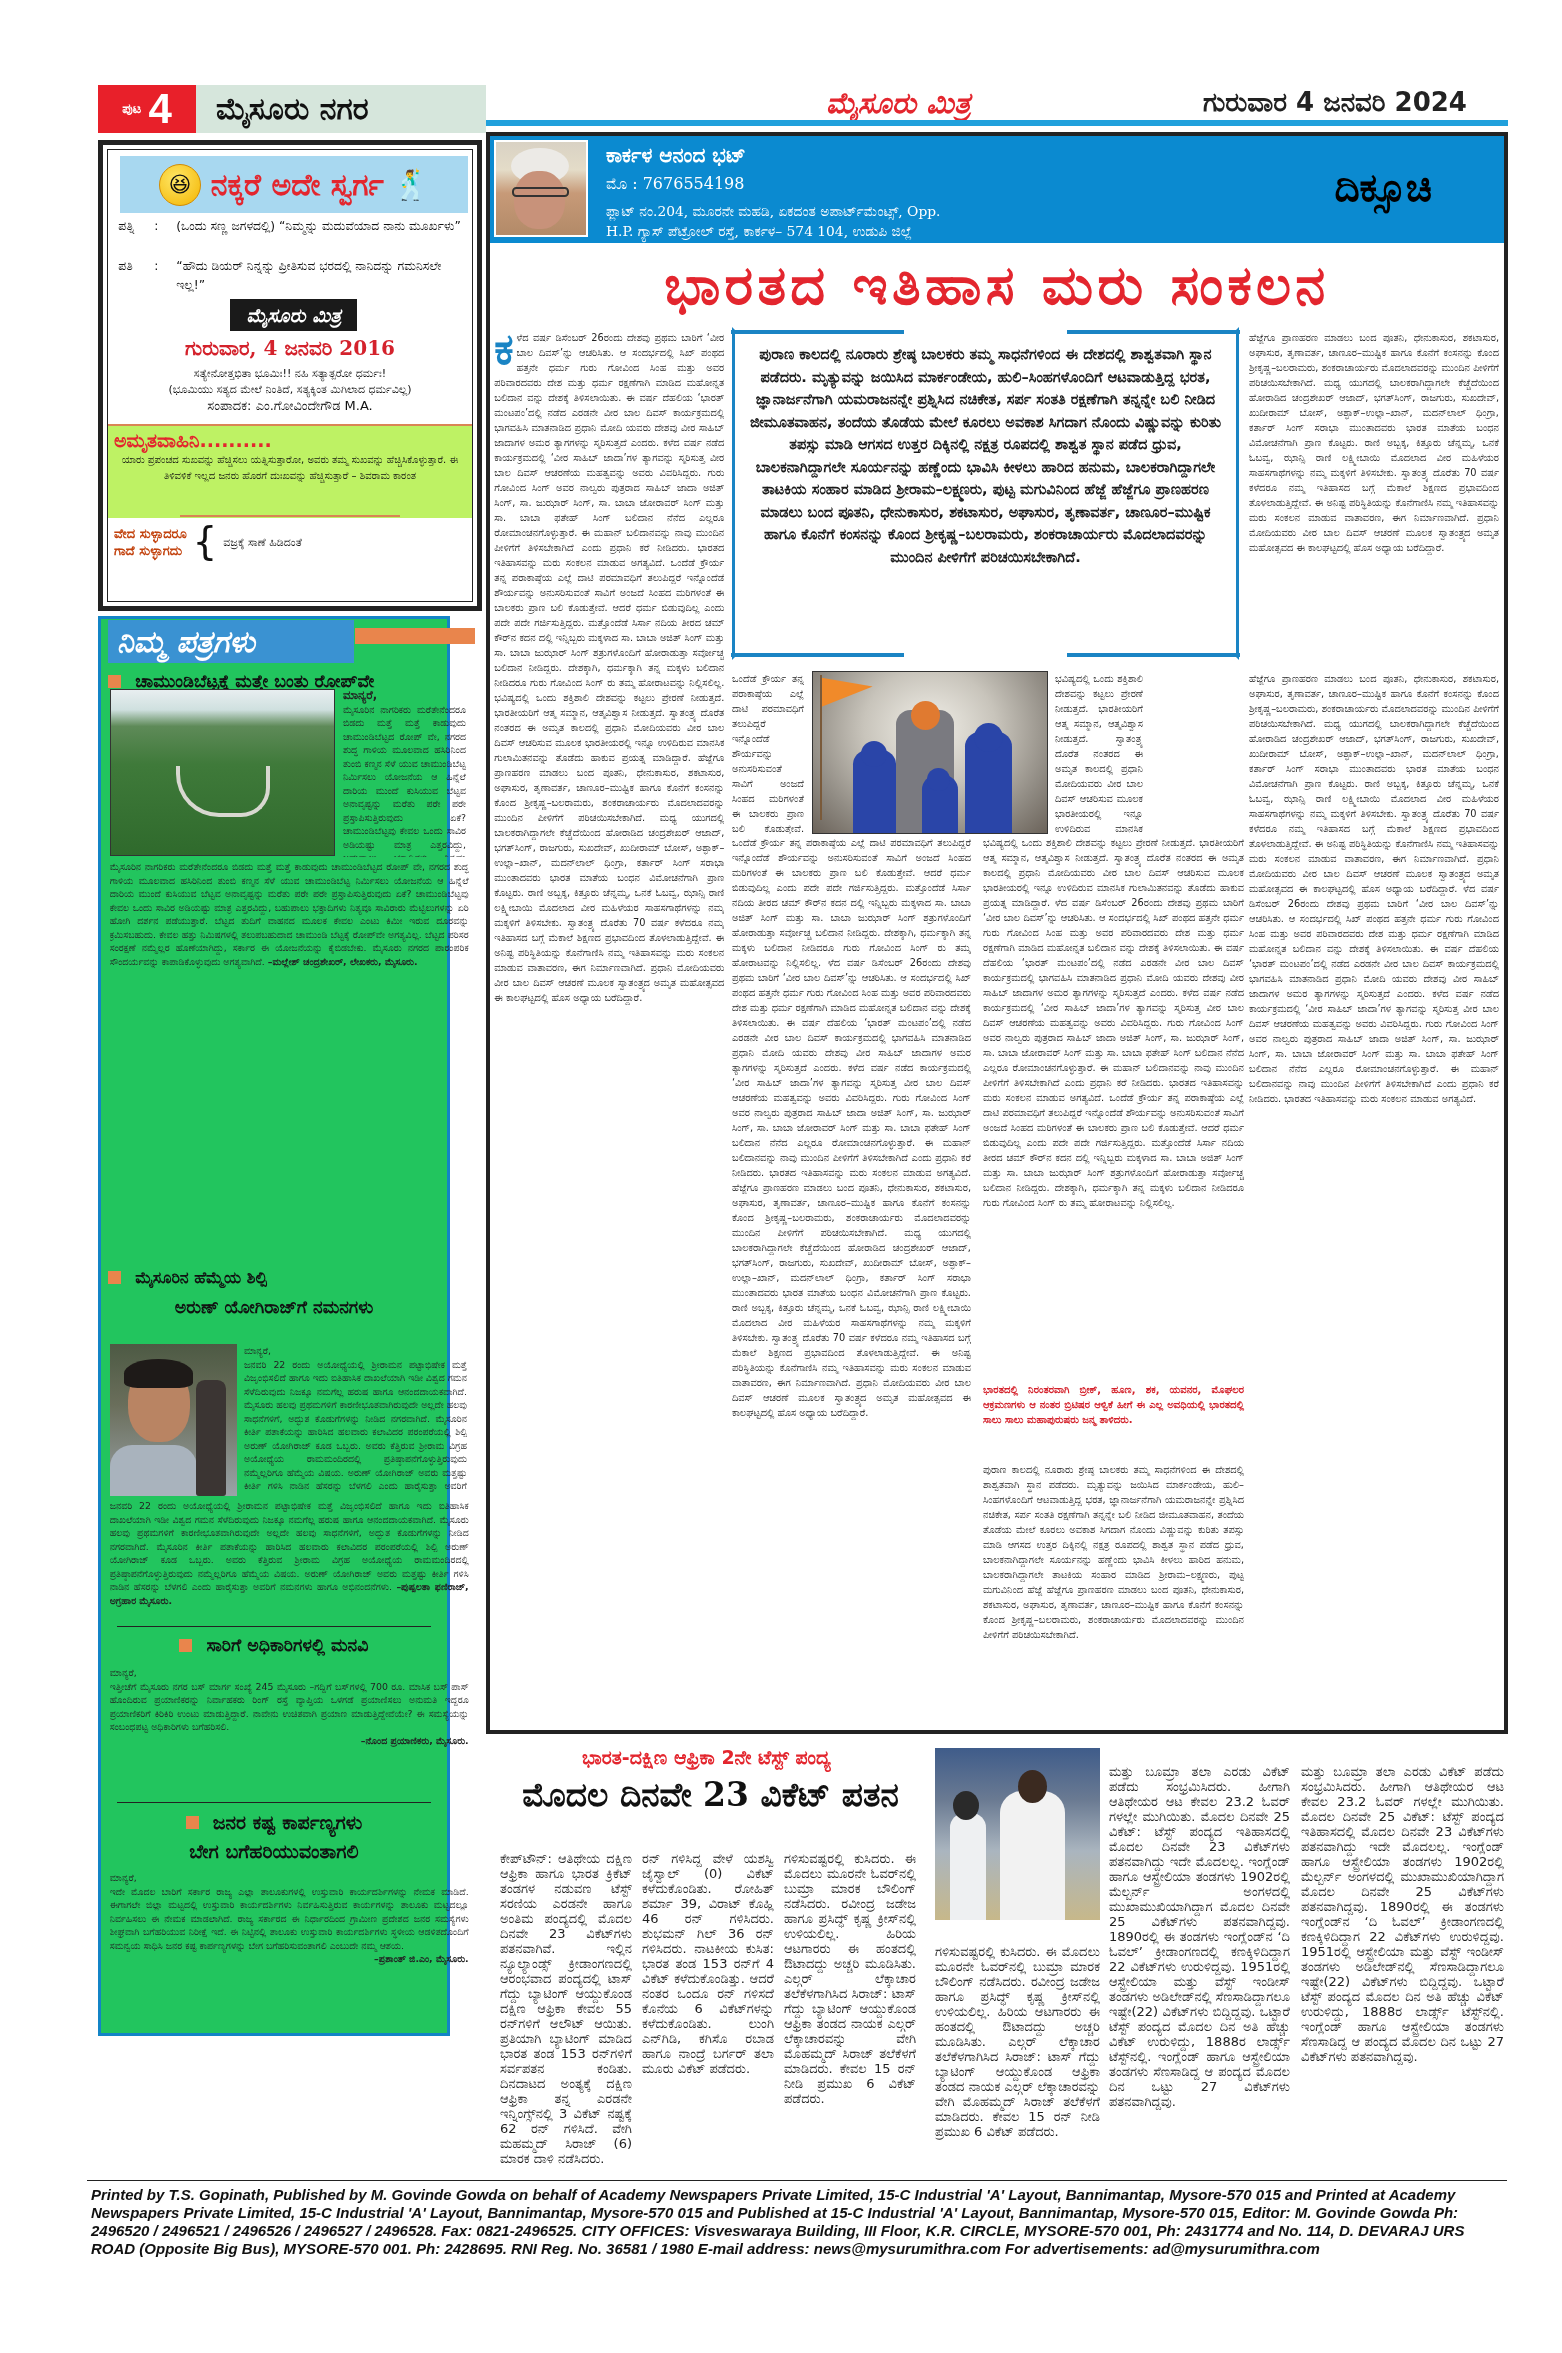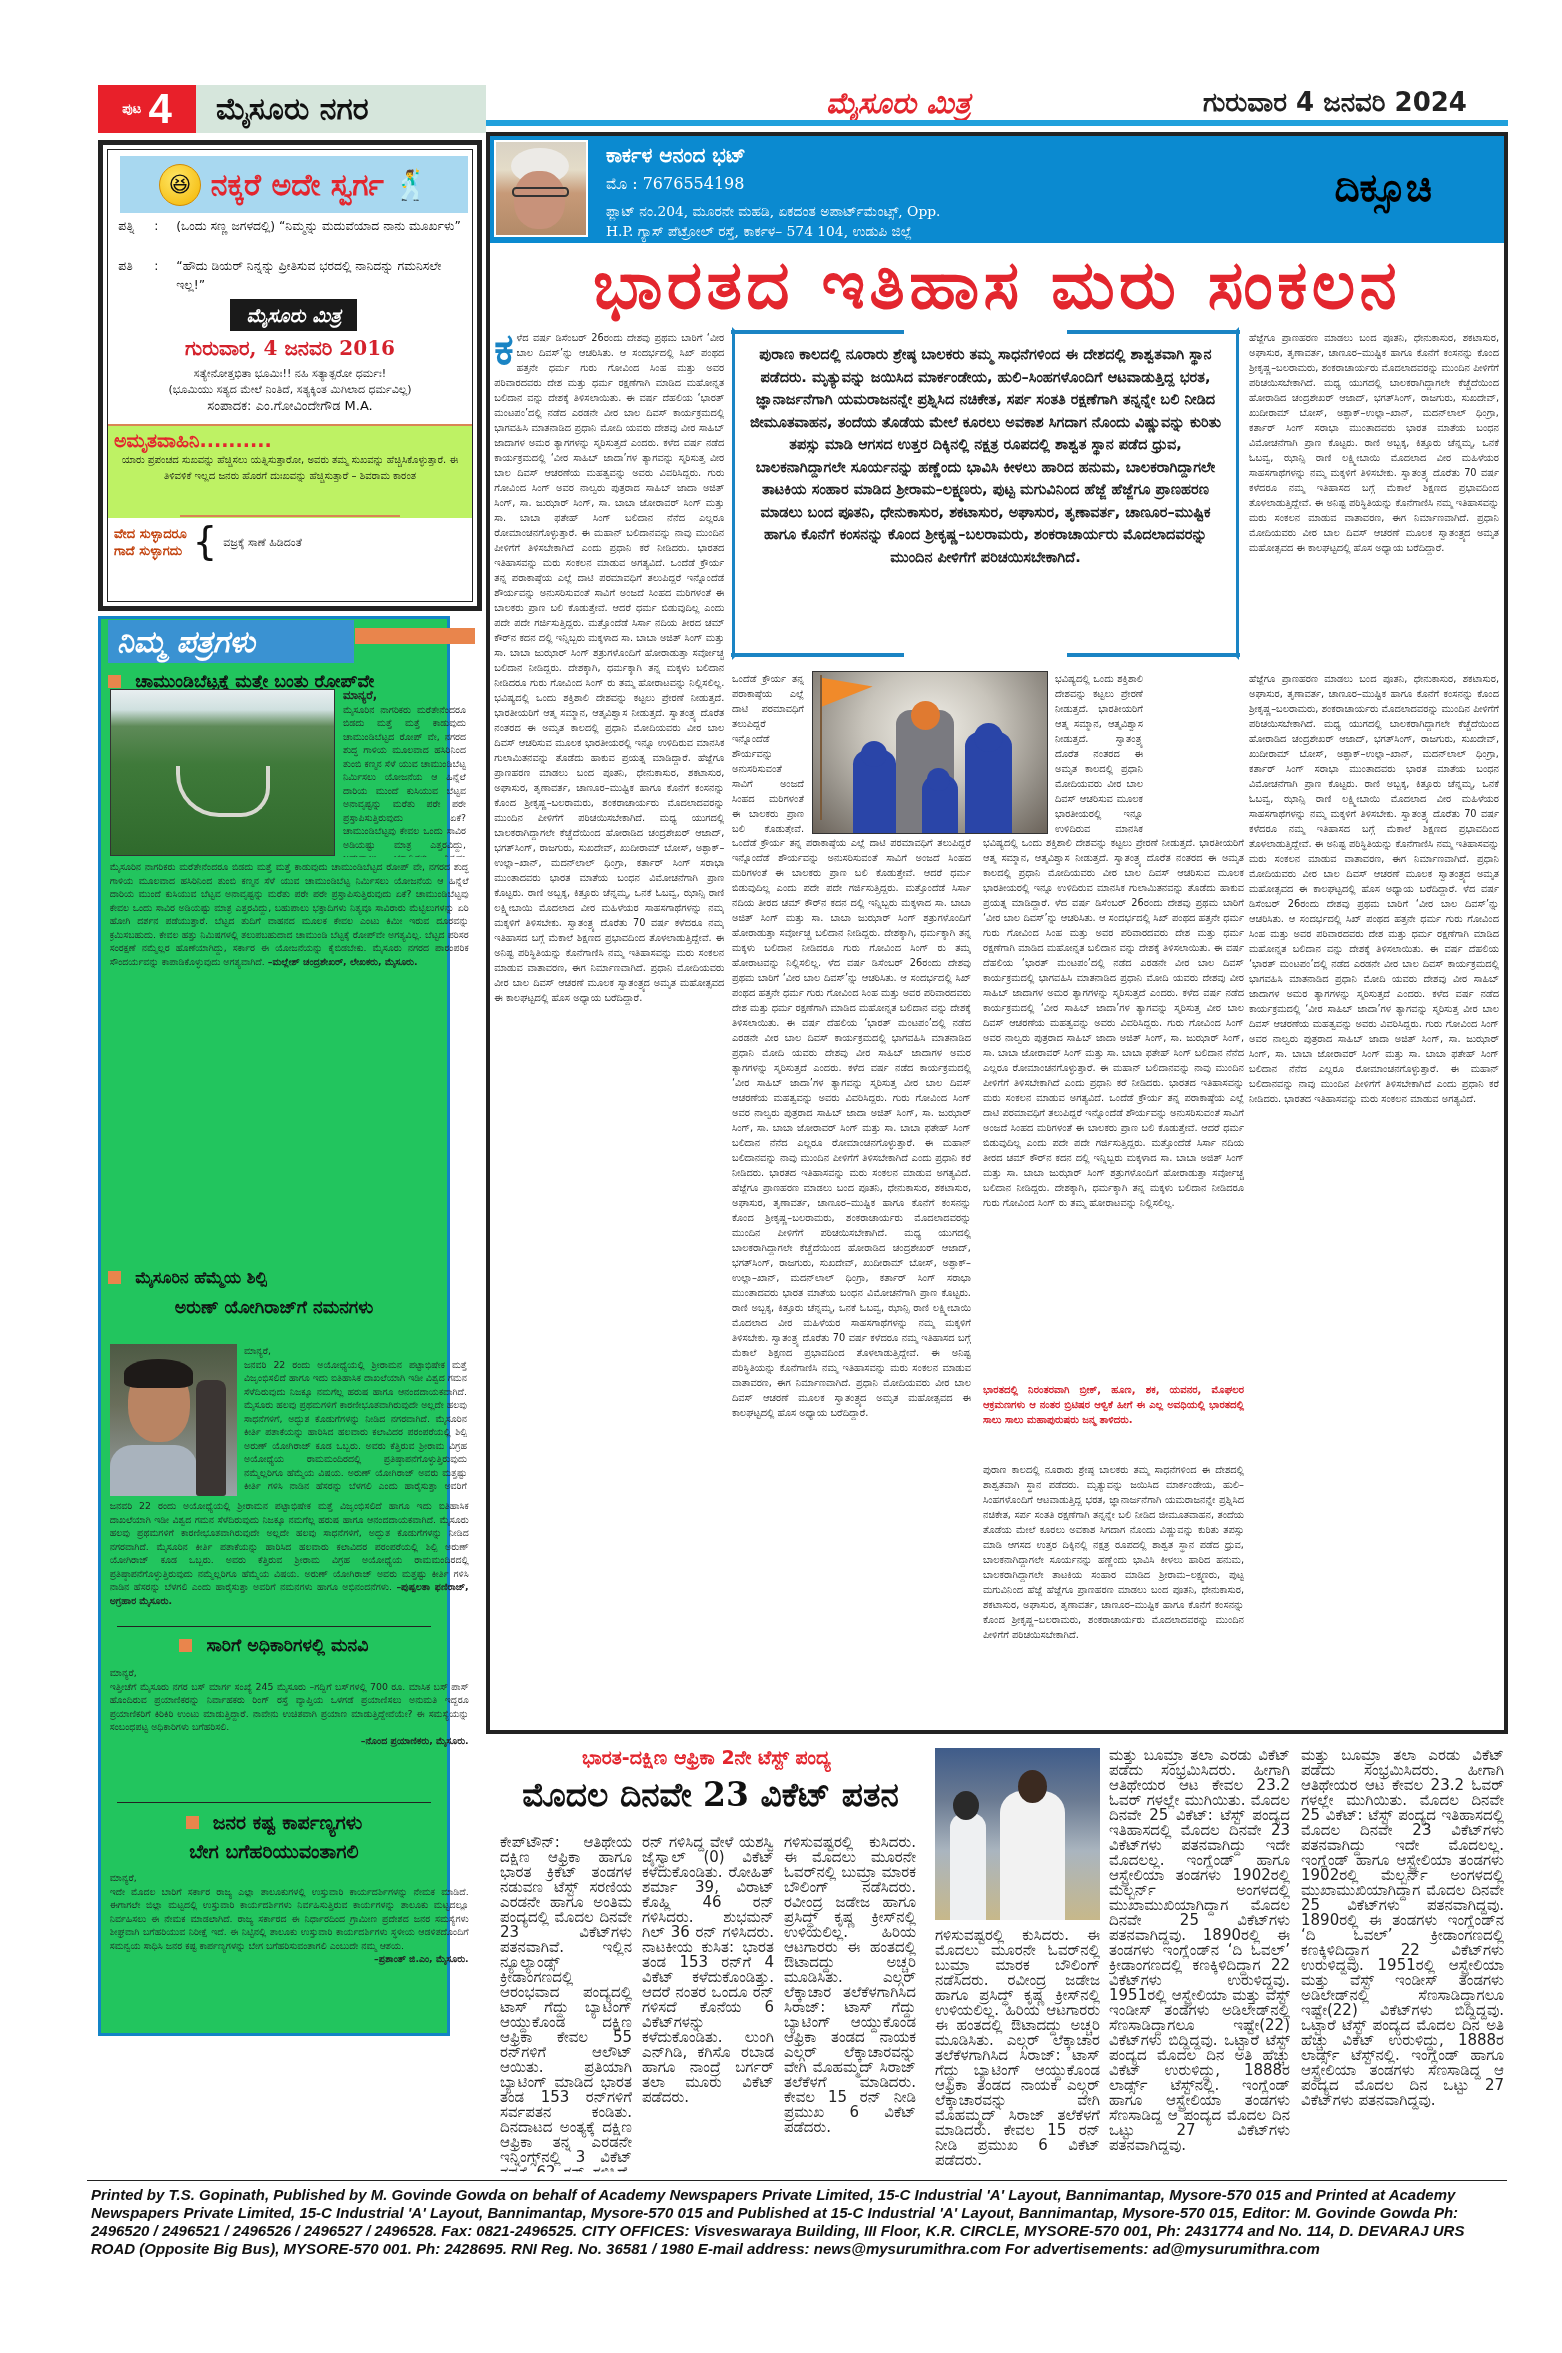--- a/index.html
+++ b/index.html
@@ -60,21 +60,21 @@
   #author-bar { position: absolute; left: 0; top: 0; right: 0; height: 107px; background: #0b8ad0; color: #fff; }
   #author-photo { position: absolute; left: 4.3px; top: 4.3px; width: 94px; height: 97px; background: linear-gradient(180deg, #d9d2c4 0%, #e4dcc8 30%, #c79a78 55%, #b28a68 100%); border: 2.2px solid #fff; overflow: hidden; }
   #author-photo .hair { position: absolute; left: 14.5px; top: 5.8px; width: 58px; height: 36px; border-radius: 50%; background: #eceae6; }
   #author-photo .face { position: absolute; left: 18px; top: 29px; width: 51px; height: 58px; border-radius: 45%; background: #c8927a; }
   #author-photo .glasses { position: absolute; left: 16px; top: 45px; width: 57px; height: 10px; border: 2.2px solid #333; border-radius: 4.3px; }
   #author-info { position: absolute; left: 116px; top: 7.2px; font-family: "DejaVu Serif", serif; }
   #author-info .name { font-size: 20px; font-weight: bold; margin-bottom: 7.2px; }
   #author-info .phone { font-size: 16px; margin-bottom: 7.2px; }
   #author-info .addr { font-size: 13.8px; line-height: 20px; }
   #column-name { position: absolute; right: 72px; top: 29px; font-size: 39px; font-weight: bold; color: #000000; }
-  #headline { position: absolute; left: 0; right: 0; top: 109px; height: 80px; text-align: center; color: #e3262e; font-size: 67px; font-weight: bold; font-family: "DejaVu Serif", serif; letter-spacing: 4.3px; line-height: 80px; }
+  #headline { position: absolute; left: 0; right: 0; top: 109px; height: 80px; text-align: center; color: #e3262e; font-size: 54px; font-weight: bold; font-family: "DejaVu Serif", serif; letter-spacing: 4.3px; line-height: 80px; }
   .col { position: absolute; font-size: 9.8px; line-height: 15px; text-align: justify; color: #222; }
   .dropcap { float: left; font-size: 43px; line-height: 38px; color: #1a84c4; font-weight: bold; margin-right: 2.9px; }
   #pullquote { position: absolute; left: 242px; top: 191px; width: 507px; height: 333px; border: 3.6px solid #1a84c4; border-top-color: transparent; border-bottom-color: transparent; }
   #pullquote::before, #pullquote::after { content: ""; position: absolute; left: -3.6px; right: -3.6px; height: 3.6px; background: linear-gradient(90deg, #1a84c4 0 34%, transparent 34% 66%, #1a84c4 66% 100%); }
   #pullquote::before { top: 0; } #pullquote::after { bottom: 0; }
   #pullquote .txt { position: absolute; left: 14.5px; right: 14.5px; top: 13px; text-align: center; font-size: 14.5px; line-height: 22.5px; font-weight: bold; color: #1a1a1a; }
   #sikh-img { position: absolute; left: 322px; top: 535px; width: 236px; height: 163px; background: radial-gradient(ellipse at 50% 35%, #f1efe8 0%, #c8c4bb 40%, #8f8a82 75%, #6b635a 100%); border: 0.7px solid #333; overflow: hidden; }
   #sikh-img .flag { position: absolute; left: 8.7px; top: 5.8px; width: 51px; height: 29px; background: #f08a2a; clip-path: polygon(0 0, 100% 30%, 0 100%); }
   #sikh-img .pole { position: absolute; left: 7.2px; top: 2.9px; width: 2.2px; height: 145px; background: #7a5a3a; }
   #sikh-img .fig { position: absolute; bottom: 0; background: #2a45a8; border-radius: 14.5px 14.5px 0 0; }
@@ -82,21 +82,21 @@
   #red-quote { position: absolute; left: 493px; top: 1246px; width: 261px; font-size: 10px; line-height: 15px; color: #d4222c; font-weight: bold; text-align: justify; }
 
   
   #cricket-kicker { left: 500px; top: 1746px; width: 413px; text-align: center; color: #e3262e; font-size: 19px; font-weight: bold; }
   #cricket-head { left: 493px; top: 1775px; width: 435px; text-align: center; font-size: 33px; font-weight: bold; font-family: "DejaVu Serif", serif; }
   #cricket-img { left: 935px; top: 1748px; width: 165px; height: 172px; background: linear-gradient(180deg, #3f5c8a 0%, #6a7a92 30%, #aab5bf 60%, #c7b88a 100%); overflow: hidden; }
   #cricket-img .p1 { position: absolute; left: 14.5px; top: 65px; width: 36px; height: 109px; background: #eef0f2; border-radius: 14.5px 14.5px 0 0; }
   #cricket-img .p2 { position: absolute; left: 65px; top: 43px; width: 65px; height: 130px; background: #f2f2f2; border-radius: 22px 22px 0 0; }
   #cricket-img .h2 { position: absolute; left: 83px; top: 22px; width: 29px; height: 33px; border-radius: 50%; background: #3b2a20; }
   #cricket-img .h1 { position: absolute; left: 18px; top: 43px; width: 26px; height: 29px; border-radius: 50%; background: #2a2a2a; }
-  .ccol { position: absolute; font-size: 15px; line-height: 15px; text-align: justify; color: #222; }
+  .ccol { position: absolute; font-size: 13px; line-height: 15px; text-align: justify; color: #222; margin-top: 16px; }
 
   
   #footer-rule { left: 87px; top: 2180px; width: 1420px; height: 1.4px; background: #222; }
   #footer { left: 91px; top: 2186px; width: 1413px; font-family: Liberation Sans, sans-serif; font-style: italic; font-weight: bold; font-size: 15px; line-height: 18px; color: #111; }
 </style>
 </head>
 <body>
 
 <div id="page-tag" class="abs">
   <span class="lbl">ಪುಟ</span>

